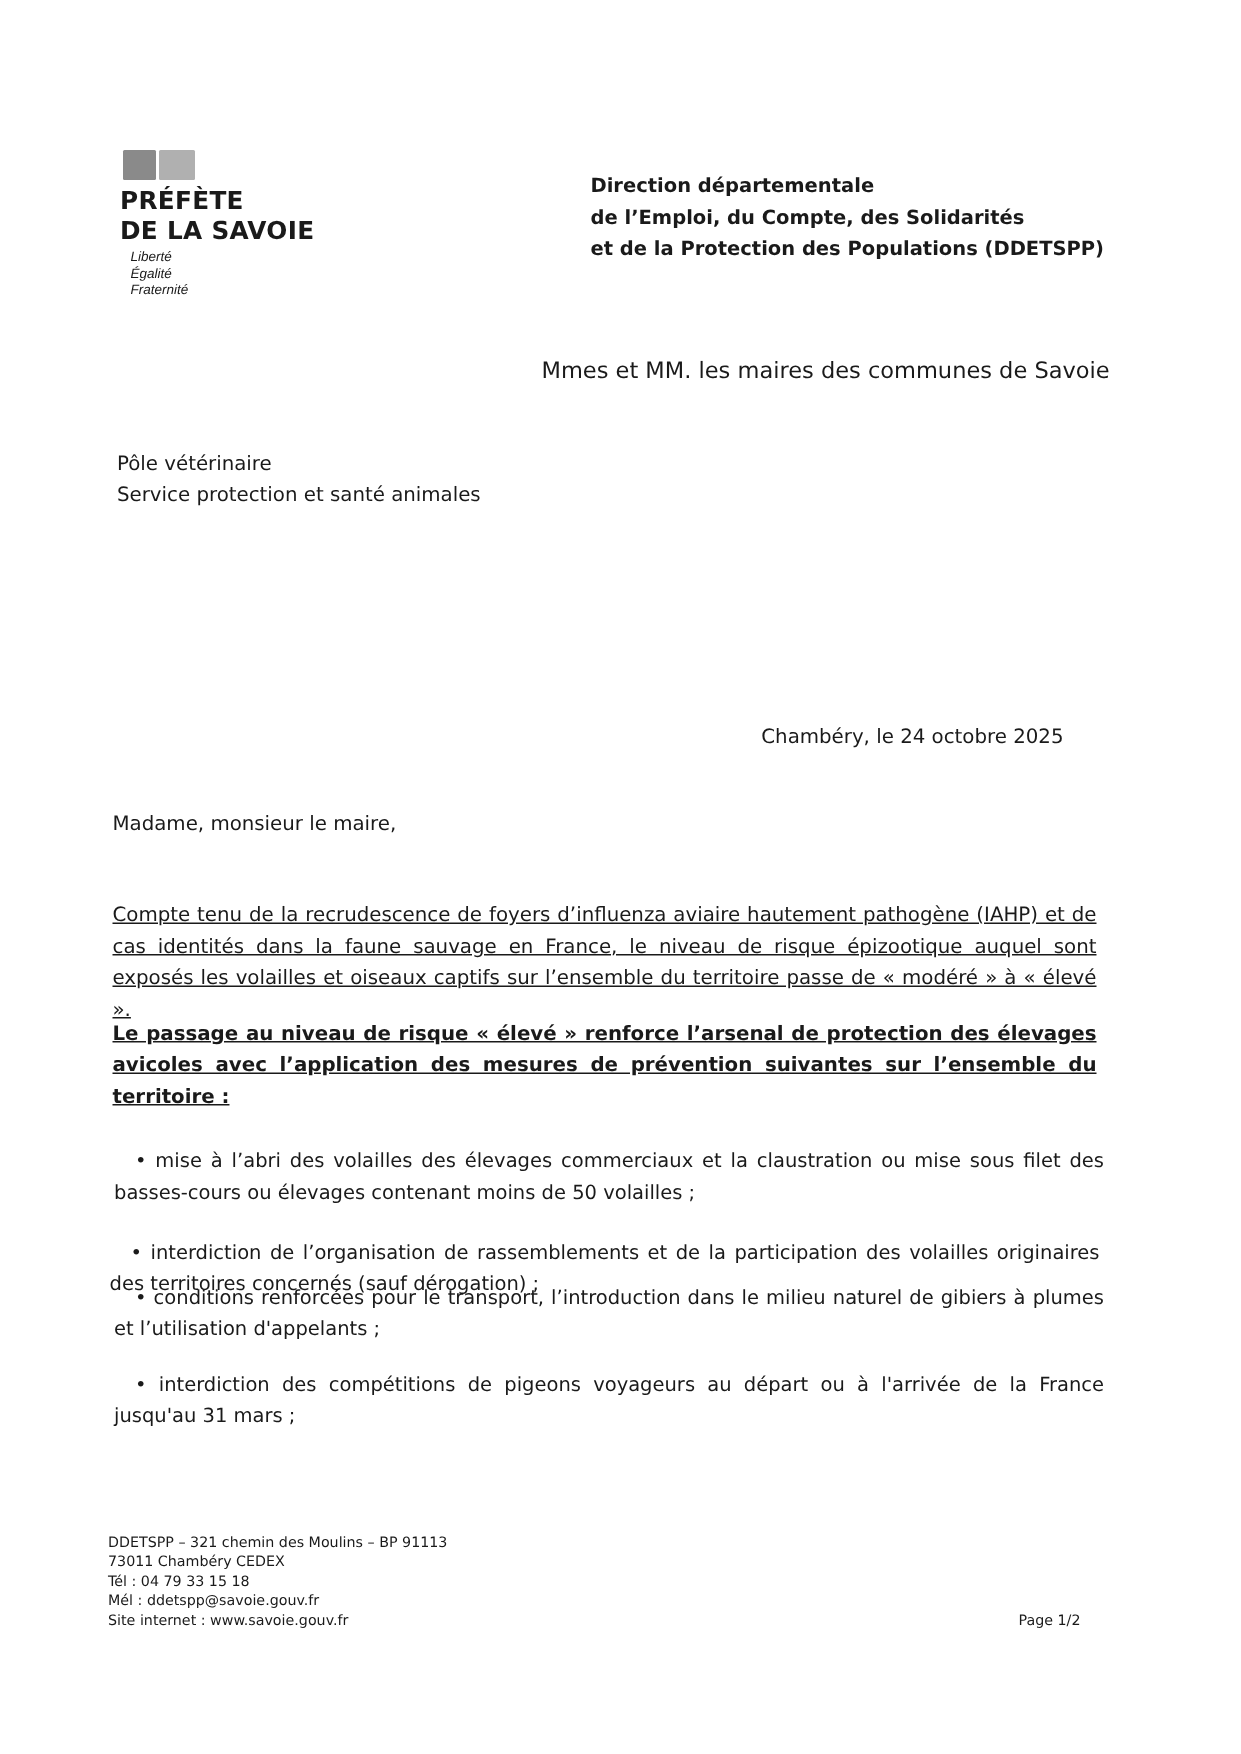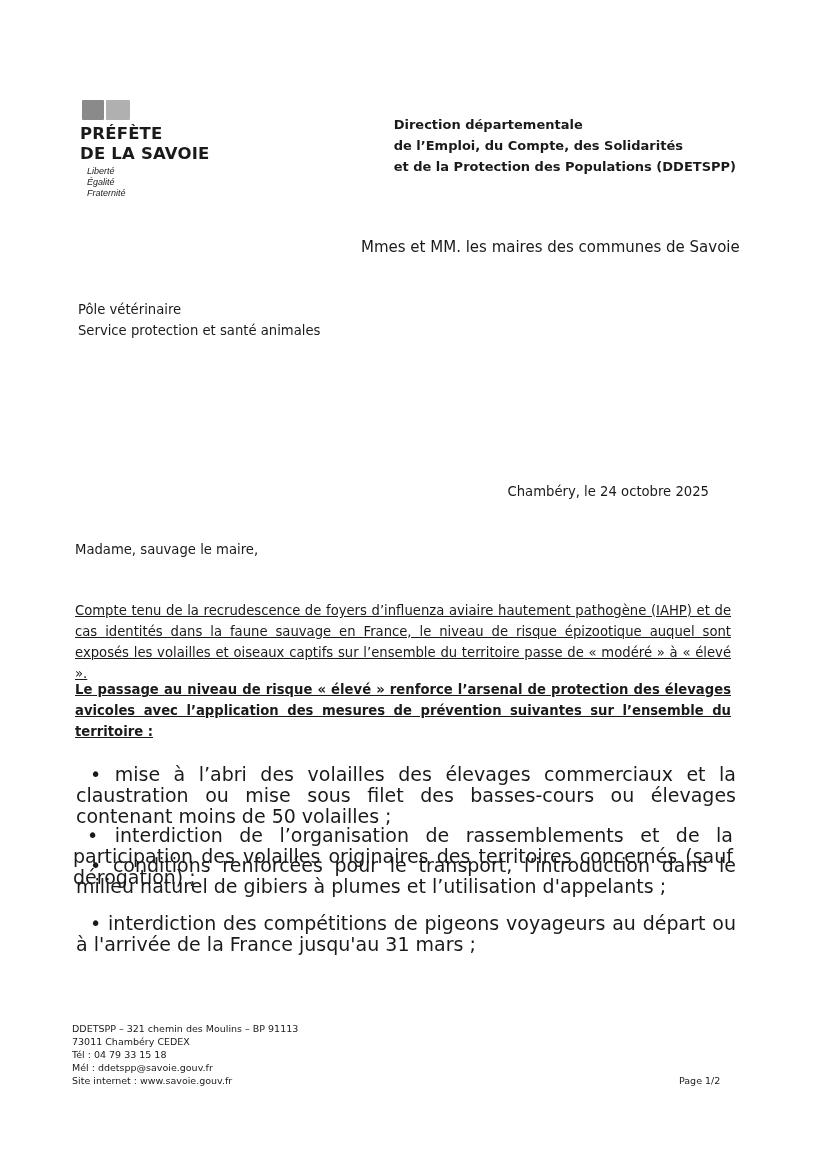--- a/index.html
+++ b/index.html
@@ -27,21 +27,21 @@
   }
   .recipient { left: 361px; top: 238px; font-size: 15px; }
   .service { left: 78px; top: 299px; font-size: 13.2px; line-height: 21px; }
   .date { right: 118px; top: 484px; font-size: 13.2px; }
   .greeting { left: 75px; top: 542px; font-size: 13.2px; }
   .body-text {
     left: 75px; width: 656px; font-size: 13.2px; line-height: 21px; text-align: justify; text-decoration: underline;
   }
   .p1 { top: 600px; }
   .p2 { top: 679px; font-weight: bold; }
-  .bullet { font-size: 19px; line-height: 21px; width: 660px; text-align: justify; }
+  .bullet { font-size: 13px; line-height: 21px; width: 660px; text-align: justify; }
   .b1 { left: 76px; top: 764px; }
   .b2 { left: 73px; top: 825px; }
   .b3 { left: 76px; top: 855px; }
   .b4 { left: 76px; top: 913px; }
   .indent { padding-left: 14px; }
   .footer {
     left: 72px; top: 1022px; font-size: 9.5px; line-height: 13px;
   }
   .page-num { left: 679px; top: 1075px; font-size: 9.5px; }
 </style>
@@ -70,21 +70,21 @@
 
 <div class="abs recipient">Mmes et MM. les maires des communes de Savoie</div>
 
 <div class="abs service">
   <div>Pôle vétérinaire</div>
   <div>Service protection et santé animales</div>
 </div>
 
 <div class="abs date">Chambéry, le 24 octobre 2025</div>
 
-<div class="abs greeting">Madame, sauvage le maire,</div>
+<div class="abs greeting">Madame, monsieur le maire,</div>
 
 <div class="abs body-text p1">Compte tenu de la recrudescence de foyers d’influenza aviaire hautement pathogène (IAHP) et de cas identités dans la faune sauvage en France, le niveau de risque épizootique auquel sont exposés les volailles et oiseaux captifs sur l’ensemble du territoire passe de « modéré » à « élevé ».</div>
 <div class="abs body-text p2">Le passage au niveau de risque « élevé » renforce l’arsenal de protection des élevages avicoles avec l’application des mesures de prévention suivantes sur l’ensemble du territoire :</div>
 
 <div class="abs bullet b1"><span class="indent">• mise à l’abri des volailles des élevages commerciaux et la claustration ou mise sous filet des basses-cours ou élevages contenant moins de 50 volailles ;</span></div>
 <div class="abs bullet b2"><span class="indent">• interdiction de l’organisation de rassemblements et de la participation des volailles originaires des territoires concernés (sauf dérogation) ;</span></div>
 <div class="abs bullet b3"><span class="indent">• conditions renforcées pour le transport, l’introduction dans le milieu naturel de gibiers à plumes et l’utilisation d'appelants ;</span></div>
 <div class="abs bullet b4"><span class="indent">• interdiction des compétitions de pigeons voyageurs au départ ou à l'arrivée de la France jusqu'au 31 mars ;</span></div>
 
 <div class="abs footer">

